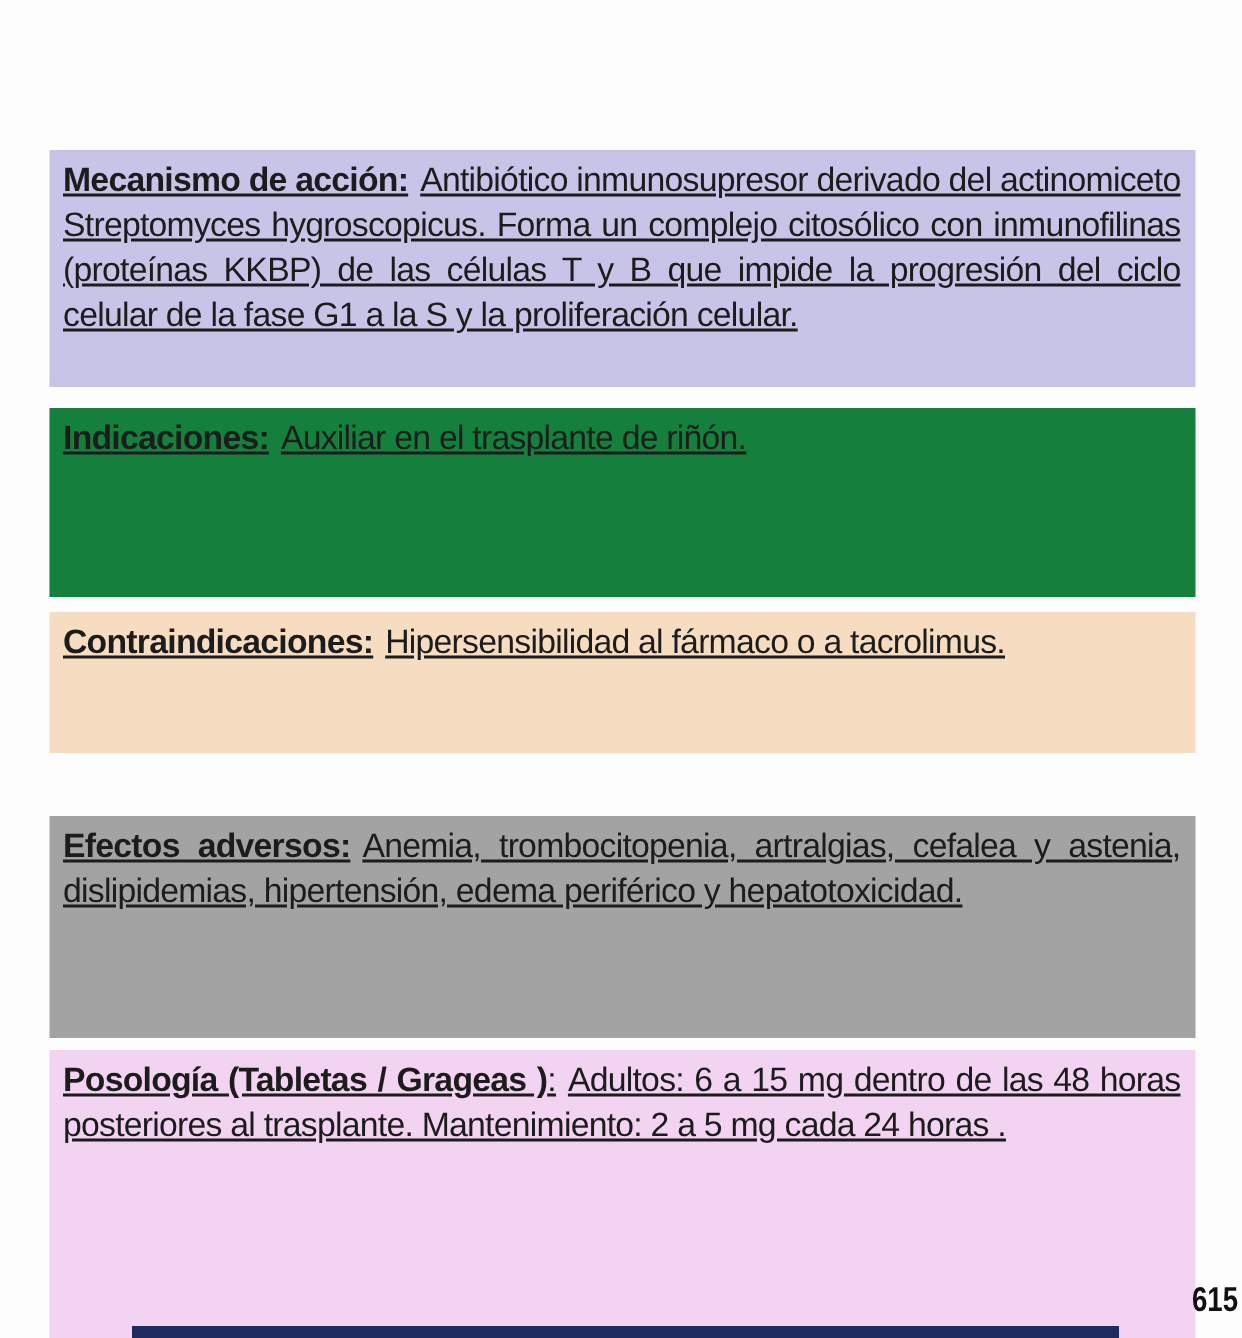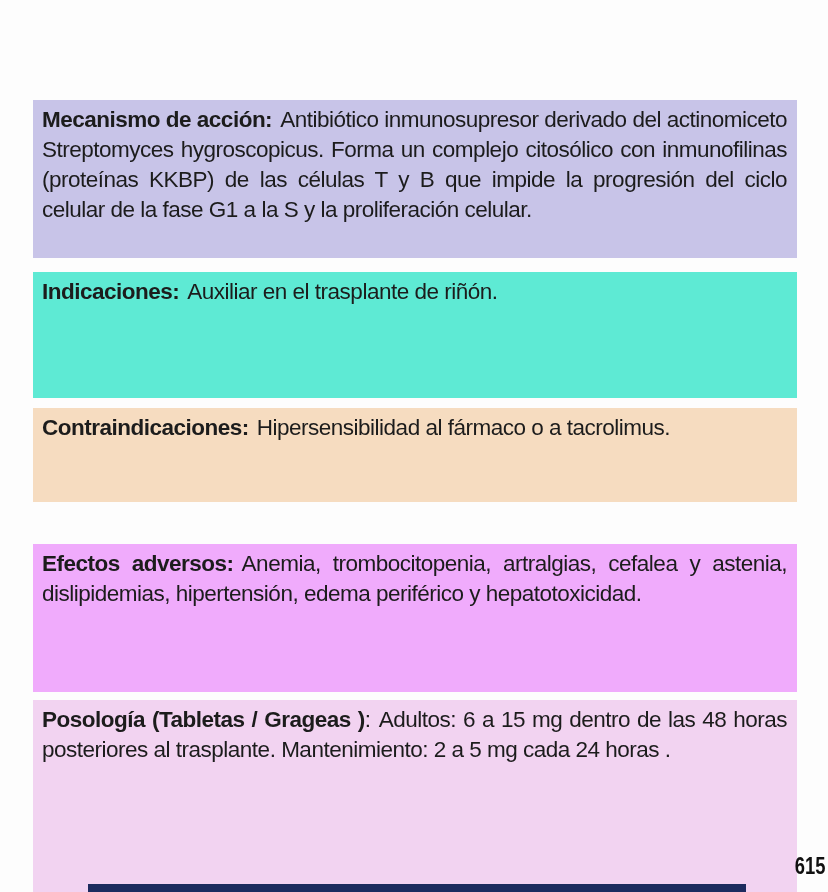--- a/index.html
+++ b/index.html
@@ -31,20 +31,21 @@
 
   
   .section{
     position:absolute;left:33px;width:764px;
     box-sizing:border-box;
     padding:5px 10px 0 9px;
     font-size:22.5px;
     line-height:30px;
     letter-spacing:-0.5px;
     text-align:justify;
+    text-decoration:underline;
   }
   .section b{font-weight:700;}
   .s1{top:100px;height:158px;}
   .s2{top:272px;height:126px;}
   .s3{top:408px;height:94px;}
   .s4{top:544px;height:148px;}
   .s5{top:700px;height:201px;}
   .label-gap{display:inline-block;width:8px;}
 
   
@@ -63,29 +64,29 @@
 </head>
 <body>
 
 <div class="sheet">
 
 
   <div class="section s1" style="background: rgb(200, 196, 232);">
     <b>Mecanismo de acción:</b><span class="label-gap"></span><span>Antibiótico inmunosupresor derivado del actinomiceto Streptomyces hygroscopicus. Forma un complejo citosólico con inmunofilinas (proteínas KKBP) de las células T y B que impide la progresión del ciclo celular de la fase G1 a la S y la proliferación celular.</span>
   </div>
 
-  <div class="section s2" style="background: #5eead4;">
+  <div class="section s2" style="background: #15803d;">
     <b>Indicaciones:</b><span class="label-gap"></span><span>Auxiliar en el trasplante de riñón.</span>
   </div>
 
   <div class="section s3" style="background: rgb(246, 220, 192);">
     <b>Contraindicaciones:</b><span class="label-gap"></span><span>Hipersensibilidad al fármaco o a tacrolimus.</span>
   </div>
 
-  <div class="section s4" style="background: #f0abfc;">
+  <div class="section s4" style="background: #a3a3a3;">
     <b>Efectos adversos:</b><span class="label-gap"></span><span>Anemia, trombocitopenia, artralgias, cefalea y astenia, dislipidemias, hipertensión, edema periférico y hepatotoxicidad.</span>
   </div>
 
   <div class="section s5" style="background: rgb(242, 211, 241);">
     <b>Posología (Tabletas / Grageas )</b><span>:</span><span class="label-gap"></span><span>Adultos: 6 a 15 mg dentro de las 48 horas posteriores al trasplante. Mantenimiento: 2 a 5 mg cada 24 horas .</span>
   </div>
 
   <div class="page-number">615</div>
 
   <div class="footer-bar" style="background: rgb(29, 43, 94);"></div>

